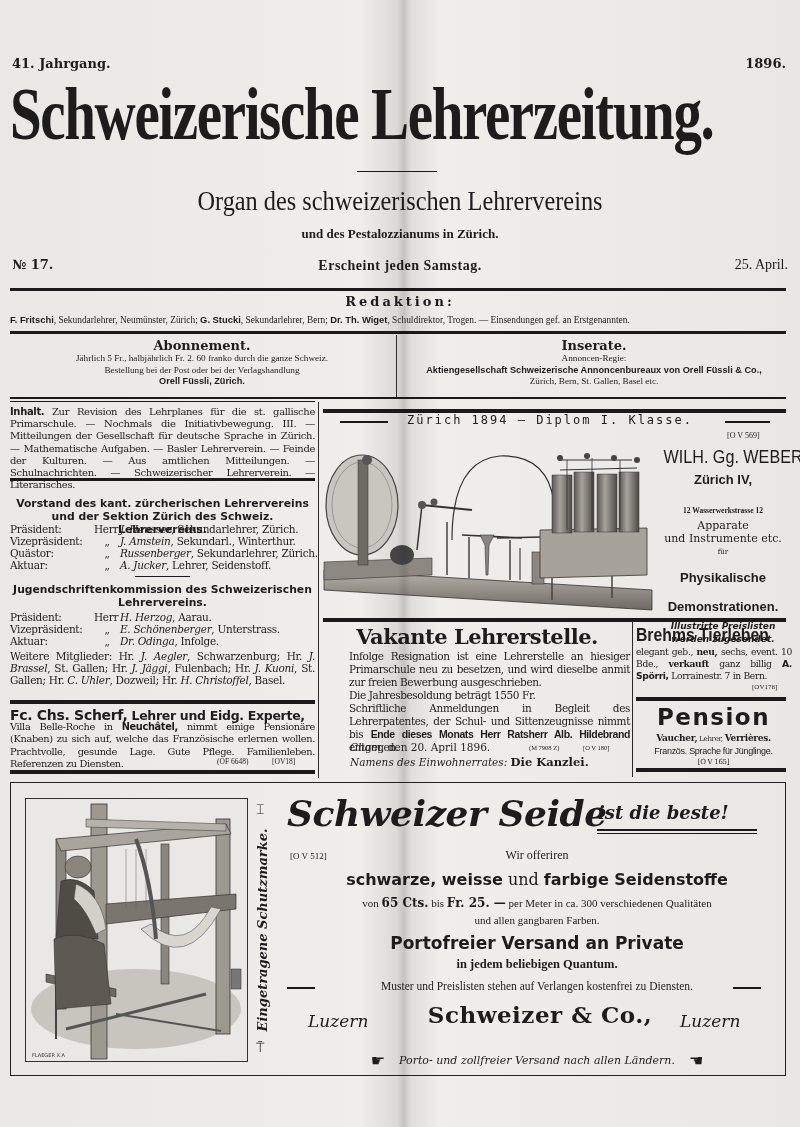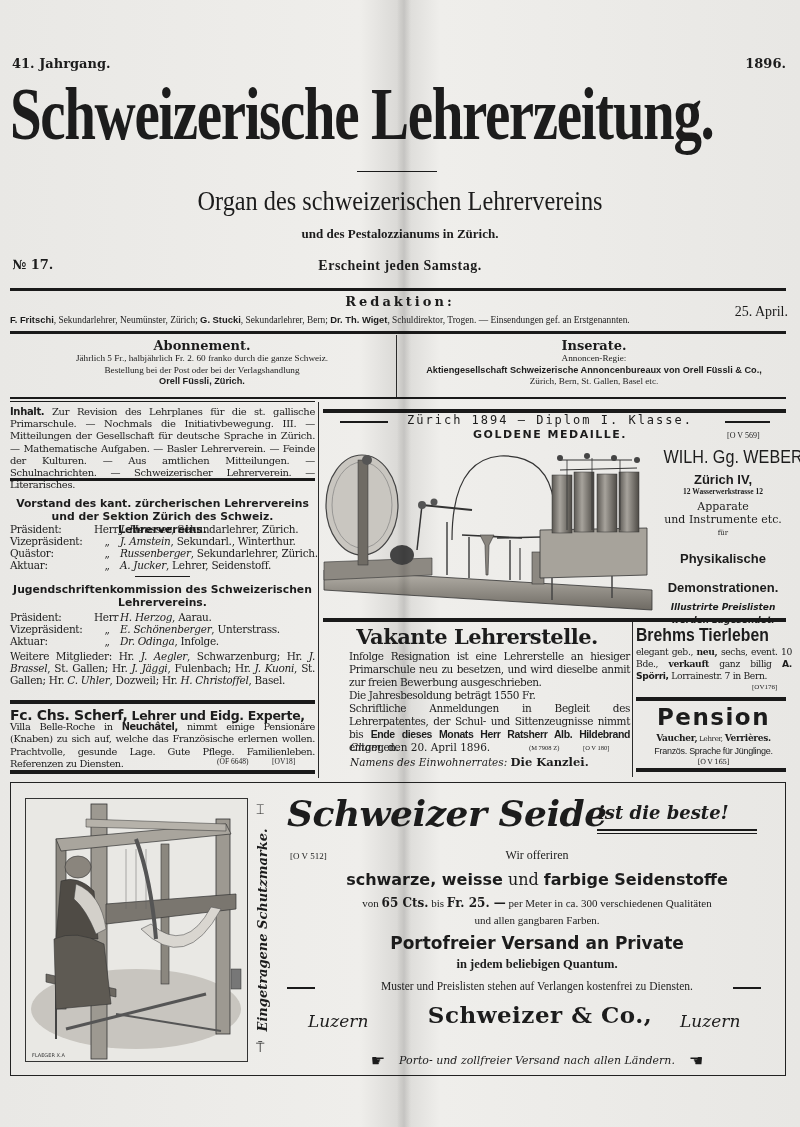--- a/index.html
+++ b/index.html
@@ -21,21 +21,21 @@
   .year { right: 14px; top: 56px; font-size: 13px; font-weight: bold; }
   .title { left: 10px; top: 78px; width: 780px; font-family: "Liberation Serif", serif; font-weight: bold;
            font-size: 62px; letter-spacing: -1.5px; transform: scaleX(0.92) scaleY(1.18); transform-origin: left top;
            white-space: nowrap; line-height: 62px; }
   .title-rule { left: 357px; top: 171px; width: 80px; height: 1px; }
   .organ { left: 0; top: 186px; width: 800px; font-family: "Liberation Serif", serif; font-size: 27px;
            transform: scaleX(0.9); transform-origin: center; }
   .pestalozzi { left: 0; top: 226px; width: 800px; font-size: 13px; font-weight: bold; font-family: "Liberation Serif", serif; }
   .nr { left: 12px; top: 257px; font-size: 13px; font-weight: bold; }
   .erscheint { left: 0; top: 258px; width: 800px; font-size: 14px; font-weight: bold; font-family: "Liberation Serif", serif; letter-spacing: 0.5px; }
-  .date { right: 12px; top: 257px; font-size: 14px; font-family: "Liberation Serif", serif; margin-top: 47px; }
+  .date { right: 12px; top: 257px; font-size: 14px; font-family: "Liberation Serif", serif; }
 
   
   .redaktion-h { left: 0; top: 294px; width: 800px; font-size: 13px; font-weight: bold; letter-spacing: 3px; }
   .redaktion-t { left: 10px; top: 314px; width: 785px; font-size: 9.4px; white-space: nowrap; font-family: "Liberation Serif", serif; }
   .redaktion-t b { font-family: "Liberation Sans", sans-serif; }
 
   .box-title { font-size: 13px; font-weight: bold; font-family: "DejaVu Serif", serif; }
   .small { font-size: 9.2px; line-height: 11.5px; font-family: "Liberation Serif", serif; }
   .small b { font-family: "Liberation Sans", sans-serif; }
 
@@ -54,21 +54,21 @@
   .scherf-h { left: 10px; top: 707px; width: 305px; font-size: 12.5px; font-weight: bold; font-family: "DejaVu Sans", sans-serif; white-space: nowrap; letter-spacing: -0.3px; }
   .scherf-t { left: 10px; top: 721px; width: 305px; font-size: 9.8px; line-height: 12.3px; text-align: justify; font-family: "DejaVu Serif", serif; letter-spacing: -0.35px; }
 
   
   .zurich-line { left: 340px; top: 413px; width: 420px; font-family: "DejaVu Sans Mono", monospace; font-size: 12px; letter-spacing: 2px; text-align: center; white-space: nowrap; }
   .goldene { left: 395px; top: 428px; width: 310px; font-size: 11px; font-weight: bold; font-family: "DejaVu Sans", sans-serif; letter-spacing: 1.5px; text-align: center; }
   .weber-ref { left: 727px; top: 431px; font-size: 8px; font-family: "Liberation Serif", serif; }
   .weber-block { left: 653px; top: 446px; width: 140px; text-align: center; }
   .weber-name { font-family: "Liberation Sans", sans-serif; font-size: 19px; transform: scaleX(0.85); white-space: nowrap; }
   .weber-city { font-family: "Liberation Sans", sans-serif; font-weight: bold; font-size: 13px; margin-top: 4px; }
-  .weber-addr { font-size: 7.5px; font-weight: bold; font-family: "Liberation Serif", serif; }
+  .weber-addr { font-size: 7.5px; font-weight: bold; font-family: "Liberation Serif", serif; margin-top: 19px; }
   .weber-app { font-size: 11px; font-family: "DejaVu Serif", serif; margin-top: 4px; }
   .weber-inst { font-size: 11px; font-family: "DejaVu Serif", serif; }
   .weber-fur { font-size: 7px; font-family: "DejaVu Serif", serif; margin-top: 3px; }
   .weber-phys { font-family: "Liberation Sans", sans-serif; font-weight: bold; font-size: 13px; line-height: 15px; margin-top: 14px; }
   .weber-prices { font-family: "DejaVu Sans", sans-serif; font-style: italic; font-weight: bold; font-size: 9px; line-height: 13px; margin-top: 6px; }
 
   
   .vak-h { left: 322px; top: 624px; width: 310px; font-size: 21px; font-weight: bold; font-family: "DejaVu Serif", serif; text-align: center; letter-spacing: -0.5px; }
   .vak-t { left: 322px; top: 650px; width: 308px; font-size: 10.5px; line-height: 13px; text-align: justify; font-family: "DejaVu Serif", serif; letter-spacing: -0.4px; }
   .vak-t .ind { padding-left: 27px; display: block; }
@@ -209,21 +209,20 @@
     <span>Villa Belle-Roche in </span><b class="sans">Neuchâtel,</b><span> nimmt einige Pensionäre (Knaben) zu sich auf, welche das Französische erlernen wollen. Prachtvolle, gesunde Lage. Gute Pflege. Familienleben. Referenzen zu Diensten.</span>
   </div>
   <div class="abs" style="left:217px;top:757px;font-size:7.5px;font-family:'Liberation Serif',serif;">(OF 6648)</div>
   <div class="abs" style="left:272px;top:757px;font-size:7.5px;font-family:'Liberation Serif',serif;">[OV18]</div>
   <div class="rule" style="left:10px;top:770px;width:305px;height:4px;"></div>
 
   <div class="rule" style="left:323px;top:409px;width:463px;height:4px;"></div>
   <div class="rule" style="left:340px;top:421px;width:48px;height:2px;"></div>
   <div class="rule" style="left:725px;top:421px;width:45px;height:2px;"></div>
   <div class="abs zurich-line">Zürich 1894 — Diplom I. Klasse.</div>
-  <div class="abs goldene">GOLDENE MEDAILLE.</div>
   <div class="abs weber-ref">[O V 569]</div>
 
   <svg class="abs" style="left:322px;top:440px;" width="335" height="172" viewBox="0 0 335 172">
     <defs>
       <linearGradient id="wood" x1="0" y1="0" x2="0" y2="1">
         <stop offset="0" stop-color="#b8b4ac"></stop>
           <stop offset="1" stop-color="#6e6a63"></stop>
       </linearGradient>
       <linearGradient id="jar" x1="0" y1="0" x2="1" y2="0">
         <stop offset="0" stop-color="#5a5752"></stop>

